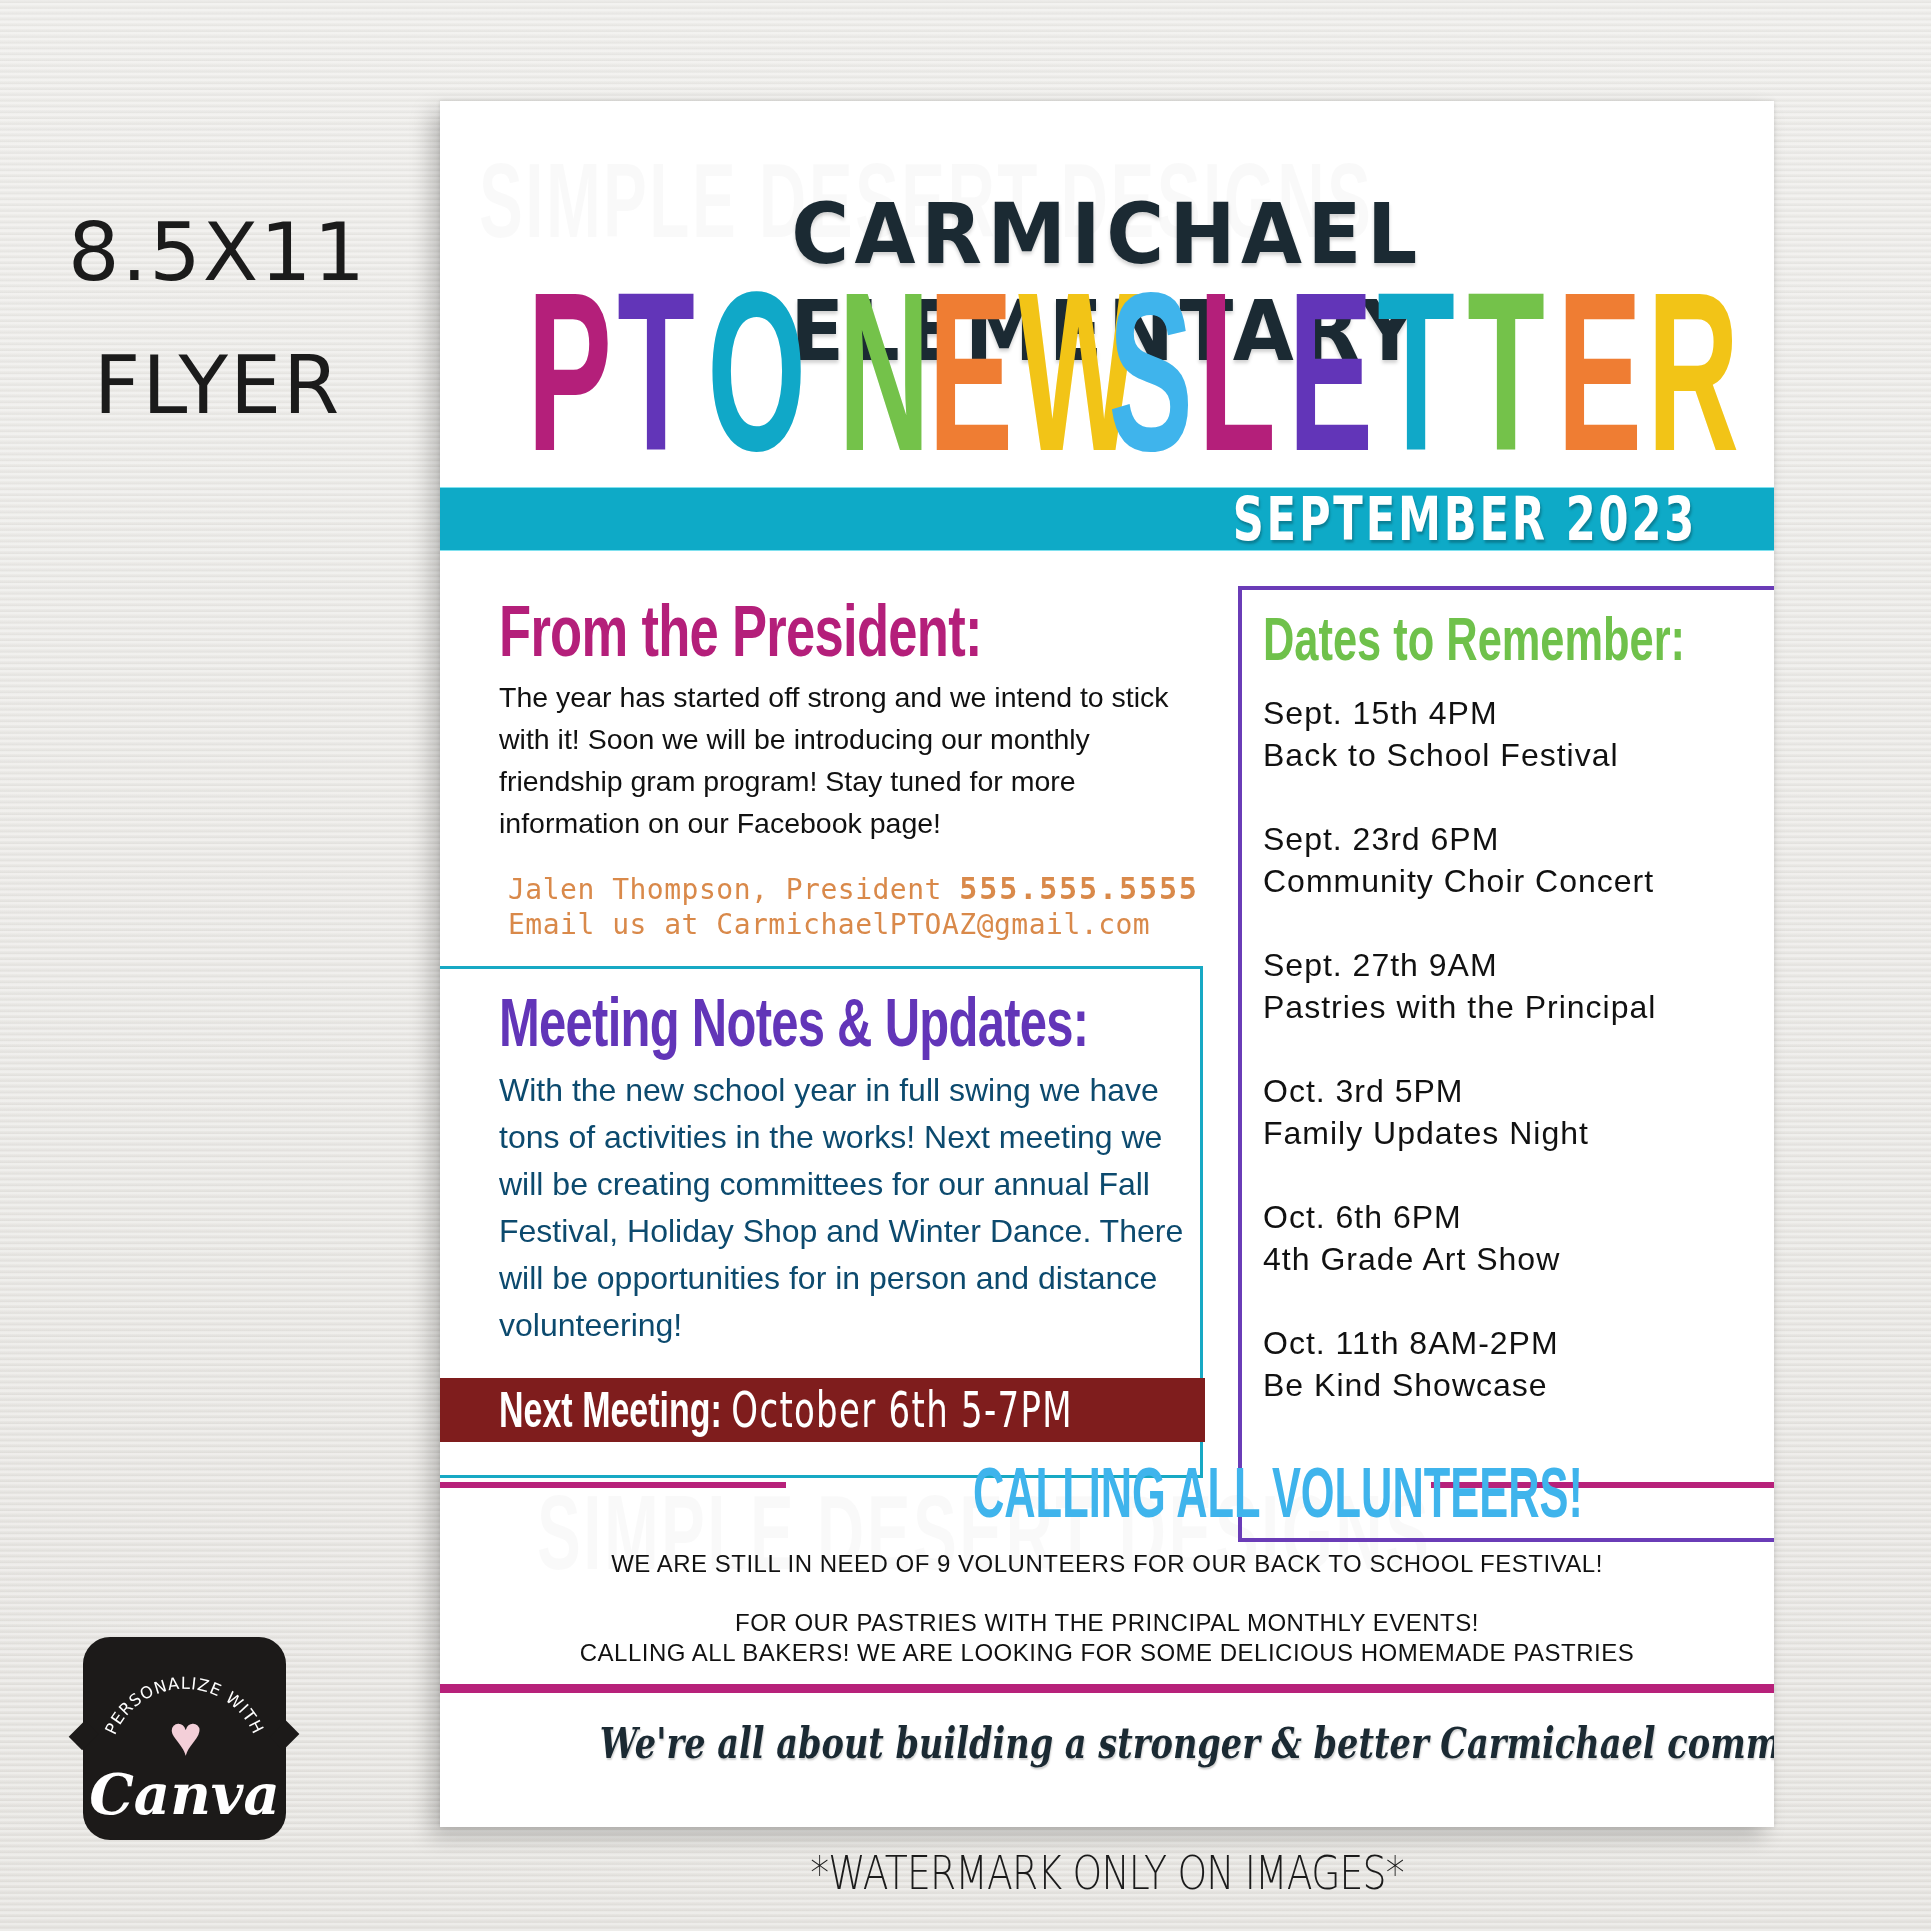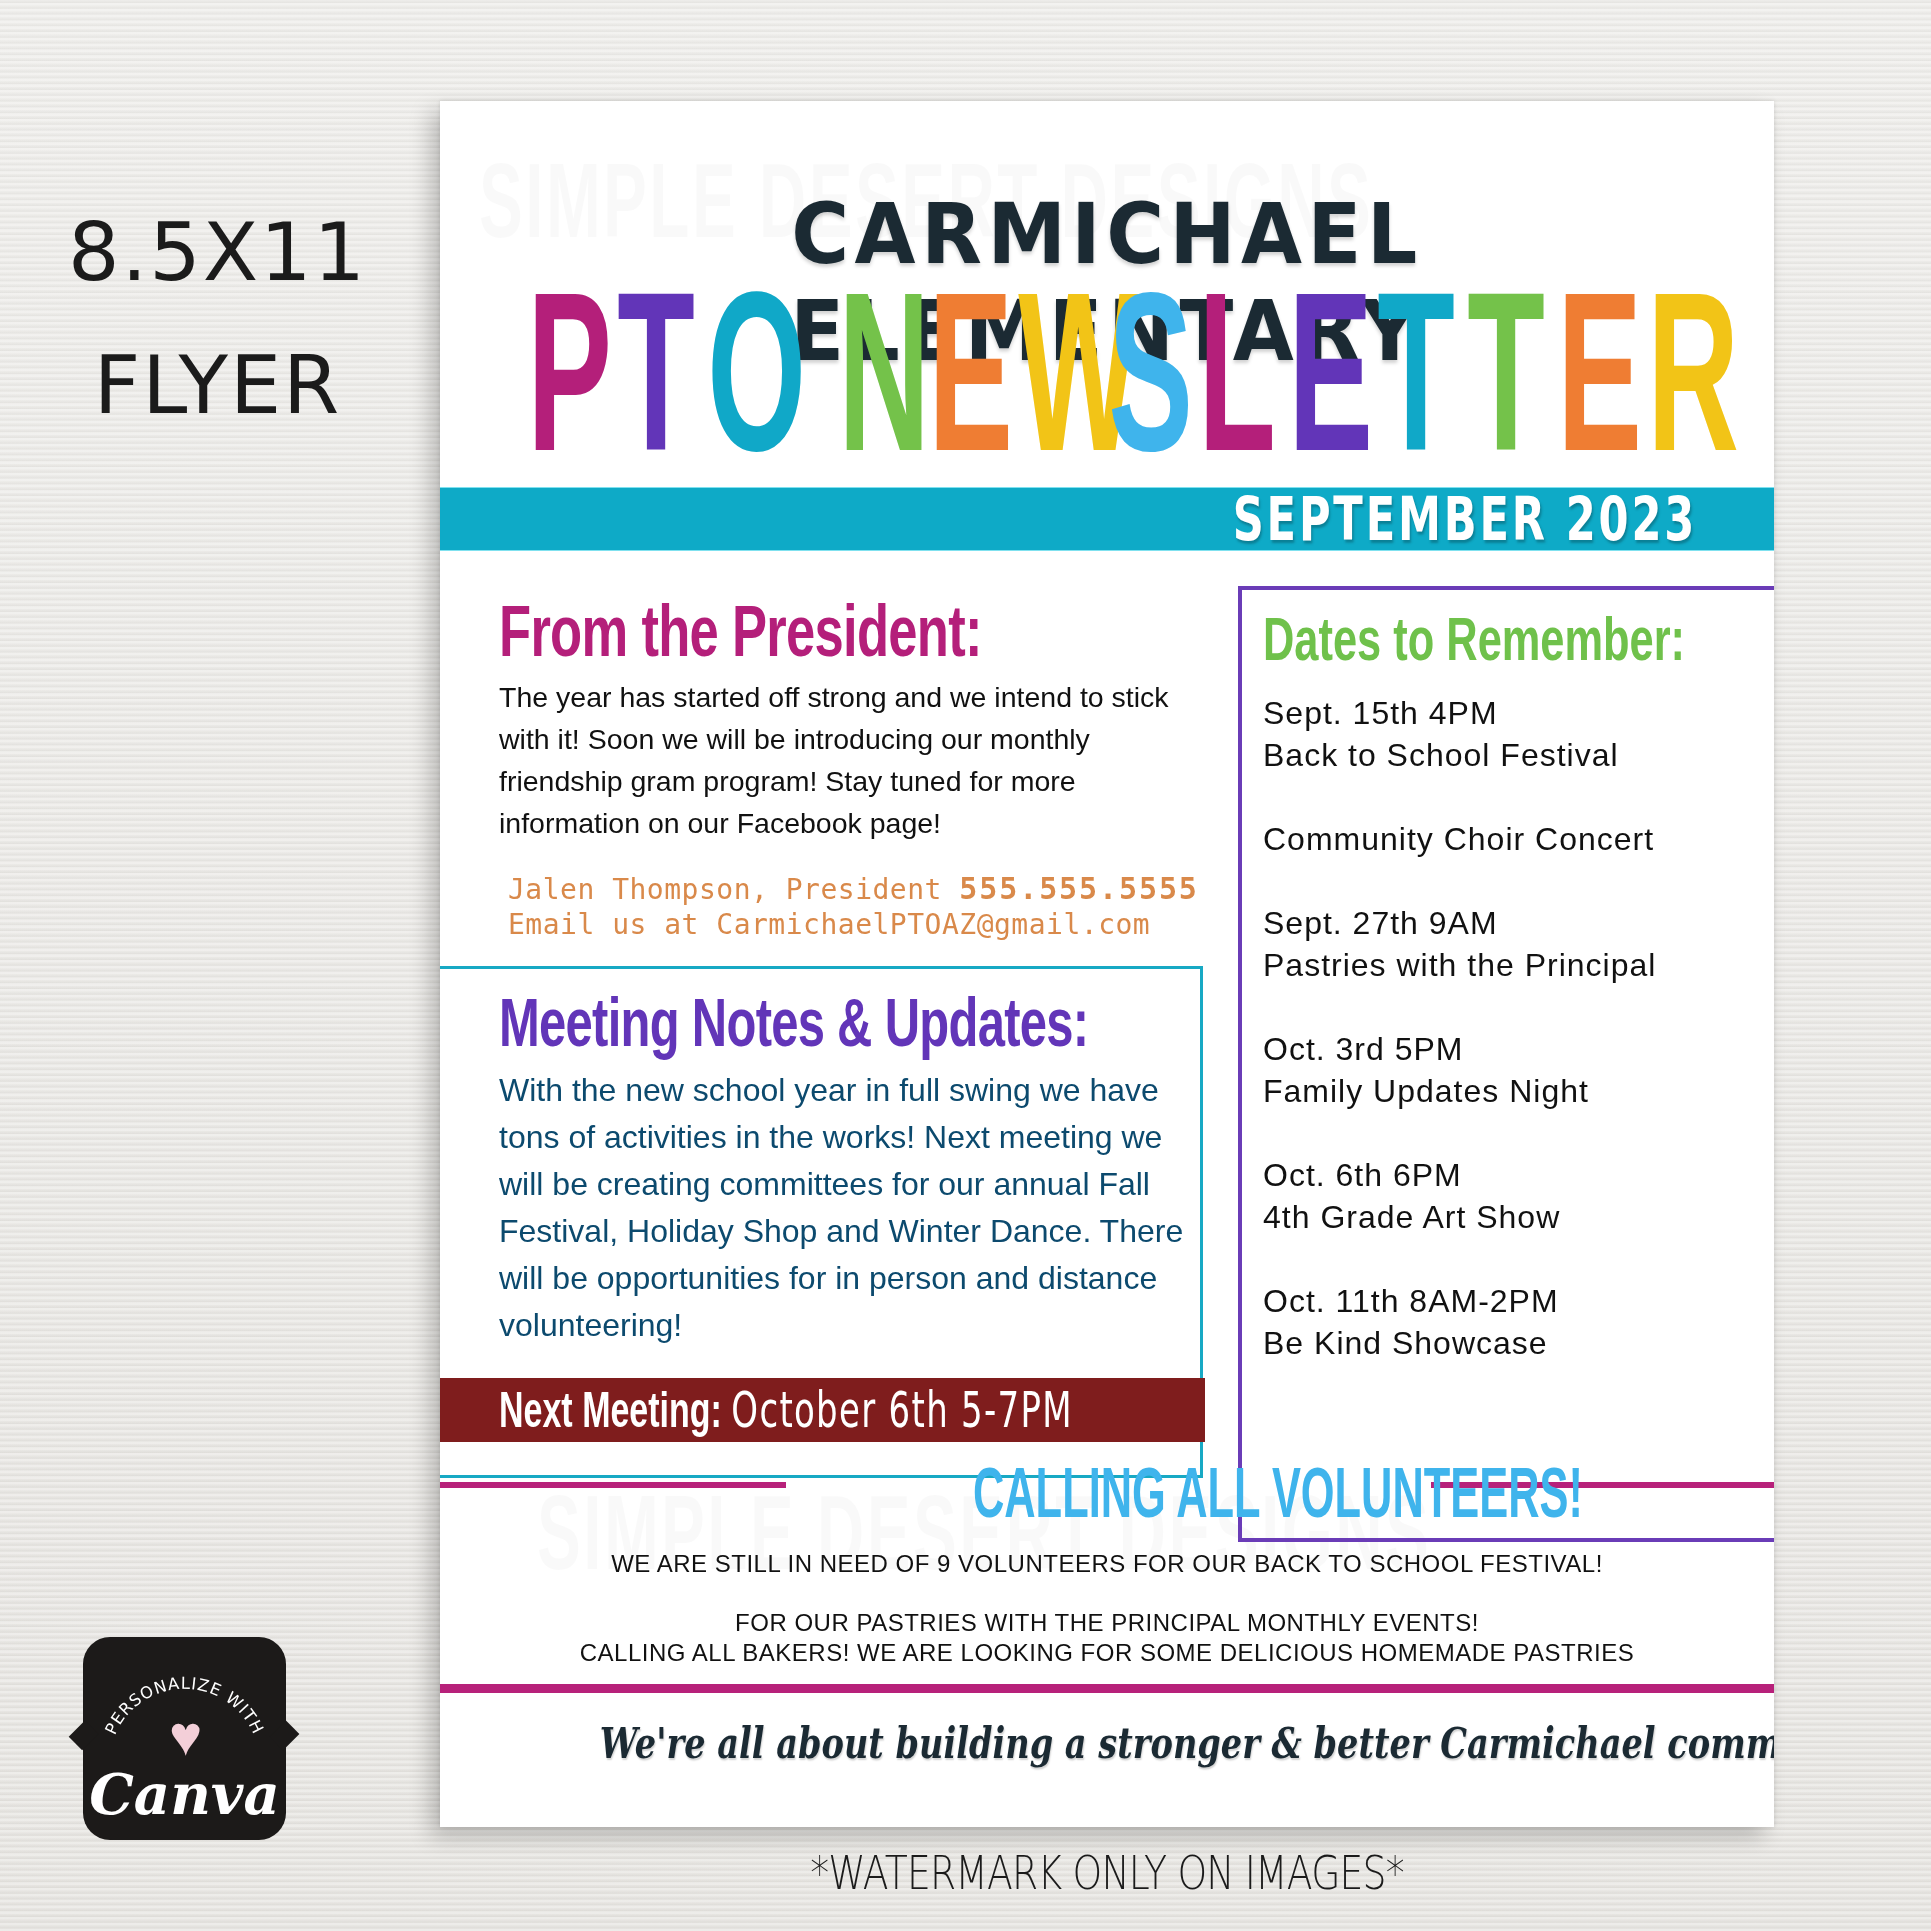--- a/index.html
+++ b/index.html
@@ -260,20 +260,21 @@
   </div>
 
   <div class="dates-box"></div>
   <div class="dates-heading">Dates to Remember:</div>
   <div class="dates-list">
     <div class="date-item">
       <div>Sept. 15th 4PM</div>
       <div>Back to School Festival</div>
     </div>
     <div class="date-item">
+      <div>Sept. 23rd 6PM</div>
       <div>Community Choir Concert</div>
     </div>
     <div class="date-item">
       <div>Sept. 27th 9AM</div>
       <div>Pastries with the Principal</div>
     </div>
     <div class="date-item">
       <div>Oct. 3rd 5PM</div>
       <div>Family Updates Night</div>
     </div>

